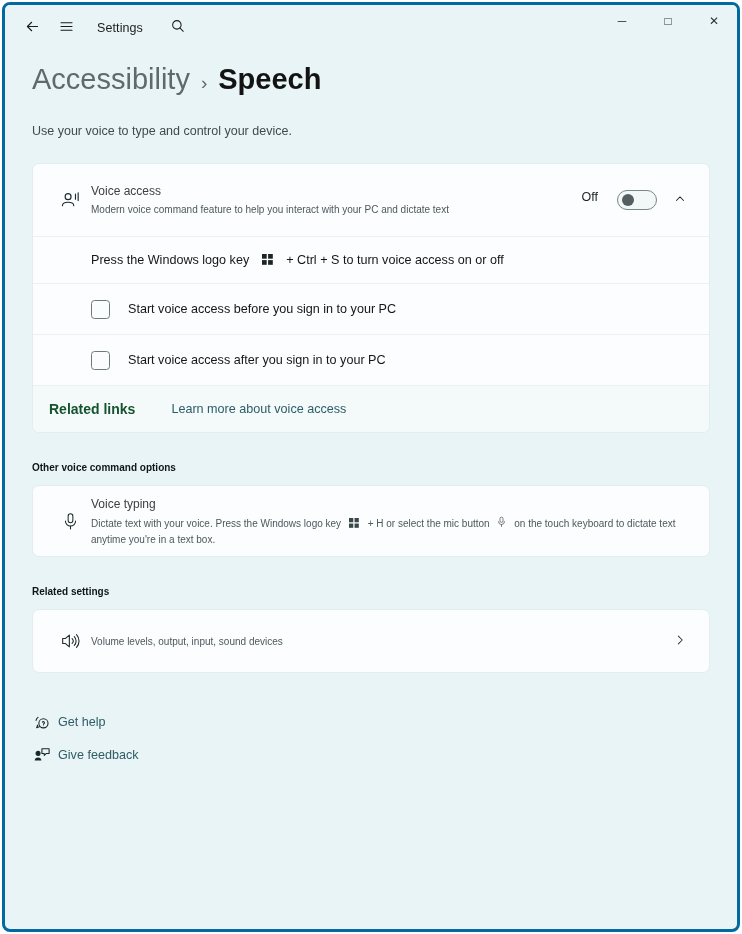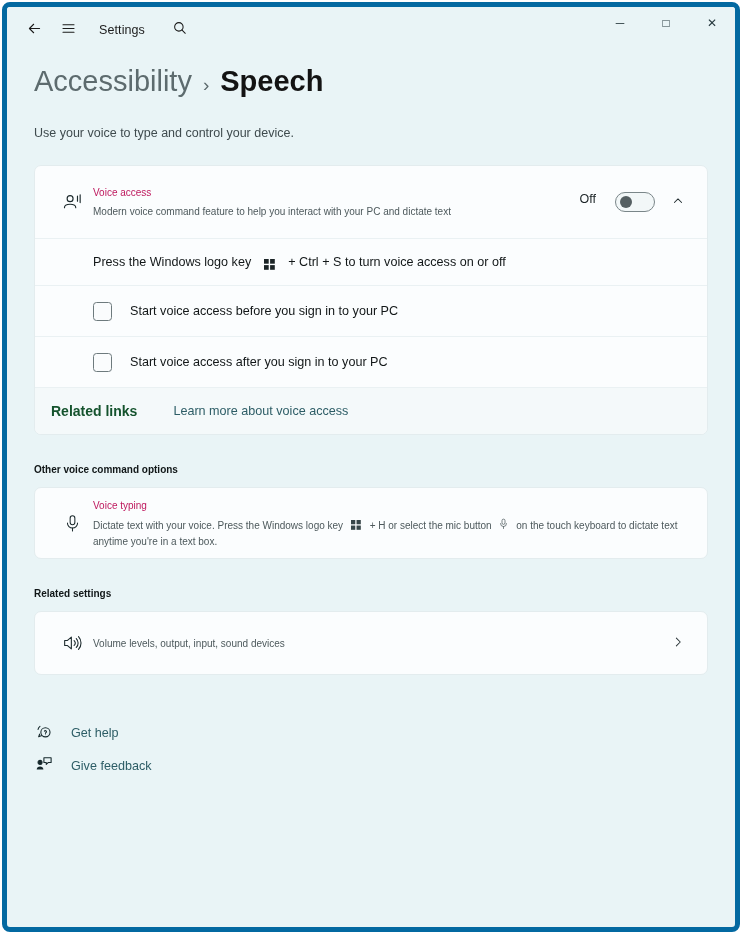--- a/index.html
+++ b/index.html
@@ -10,21 +10,21 @@
     background: #ffffff;
     font-family: "Liberation Sans", sans-serif;
     -webkit-font-smoothing: antialiased;
   }
 
   .window {
     position: absolute;
     left: 2px; top: 2px;
     width: 738px; height: 930px;
     background: #e9f4f6;
-    border: 5px solid #0369a1;
+    border: 3px solid #0369a1;
     border-radius: 8px;
     overflow: hidden;
   }
 
   
   .titlebar {
     height: 46px;
     display: flex;
     align-items: center;
     background: #e9f4f6;
@@ -92,22 +92,22 @@
 
   .icon-cell {
     width: 42px;
     display: flex; align-items: center; justify-content: center;
     flex: 0 0 42px;
     color: #1d2b2e;
   }
 
   .texts { flex: 1; min-width: 0; padding-right: 12px; }
   .t-title {
-    font-size: 10px;
-    color: #be185d;
+    font-size: 12px;
+    color: #404040;
     line-height: 18px;
   }
   .t-desc {
     font-size: 10px;
     color: #4d595c;
     line-height: 16px;
     margin-top: 2px;
   }
 
   
@@ -133,21 +133,21 @@
     color: #232f32;
     margin-left: 8px;
     border-radius: 4px;
   }
 
   
   .row-shortcut { padding-left: 58px; min-height: 47px; }
   .shortcut-text {
     font-size: 12.6px;
     color: #121718;
-    display: flex; align-items: flex-end; gap: 8px;
+    display: flex; align-items: flex-start; gap: 8px;
   }
   .winkey {
     display: inline-flex;
     width: 11px; height: 11px;
     margin: 0 5px;
     position: relative;
     top: 1px;
   }
 
   
@@ -180,22 +180,22 @@
     width: 30px; height: 30px;
     display: flex; align-items: center; justify-content: center;
     color: #2b3639;
     flex: 0 0 30px;
   }
 
   
   .help-links { margin-top: 32px; padding-left: 27px; }
   .help-link {
     display: flex;
-    align-items: flex-end;
-    gap: 17px;
+    align-items: center;
+    gap: 6px;
     height: 33px;
     text-decoration: none;
   }
   .help-icon {
     width: 20px;
     display: flex; align-items: center; justify-content: center;
     color: #16282c;
   }
   .help-text { font-size: 12.6px; color: #2d5d66; }
 </style>

